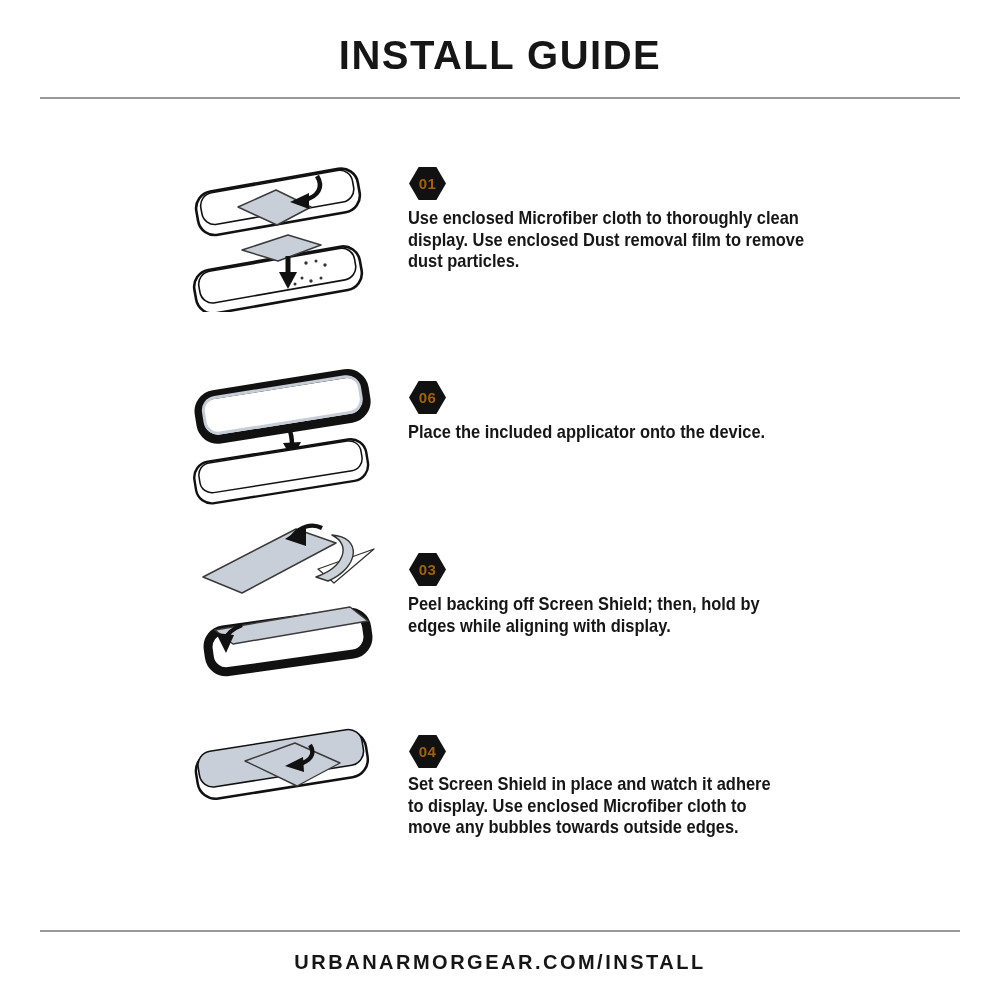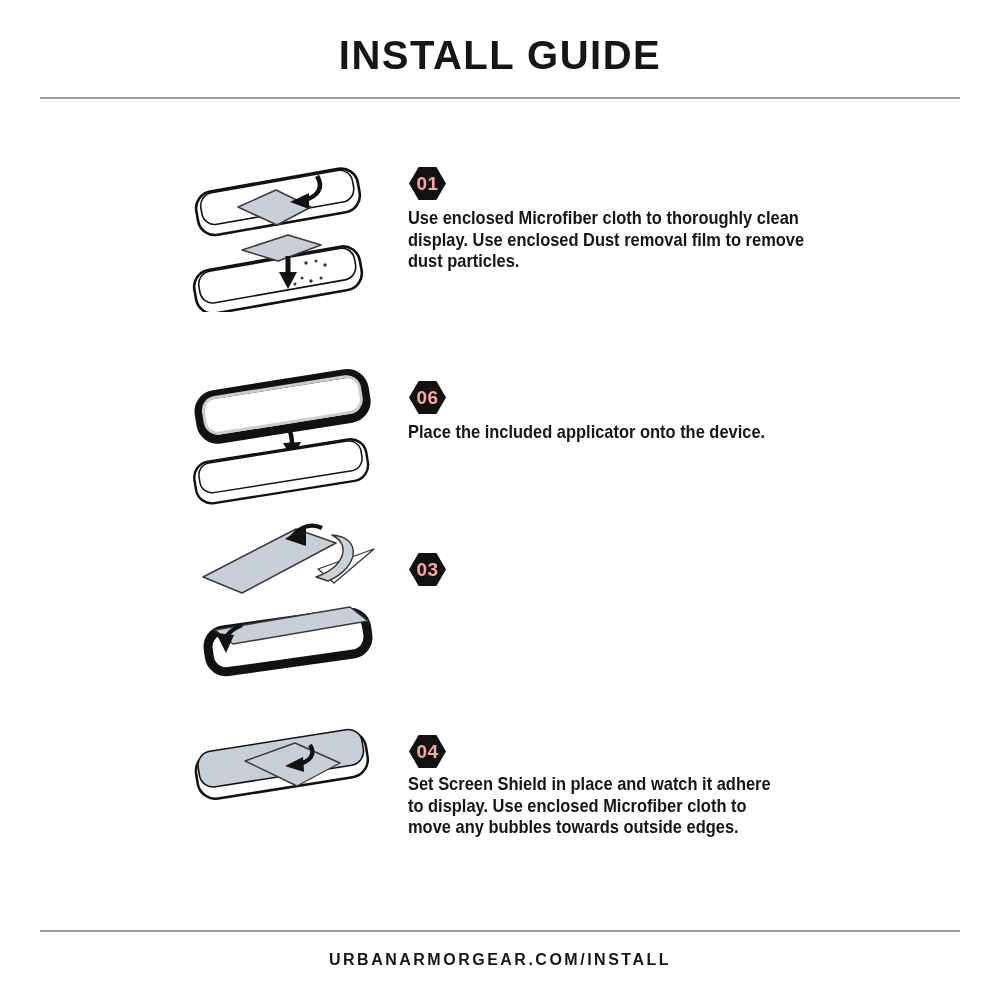--- a/index.html
+++ b/index.html
@@ -14,29 +14,29 @@
   .rule{position:absolute;left:40px;width:920px;height:2px;background:#9a9a9a;}
   .rule-top{top:97px;}
   .rule-bottom{top:930px;}
   .step{position:absolute;left:0;width:1000px;}
   .illus{position:absolute;}
   .badge{
     position:absolute;left:409px;width:37px;height:33px;background:#111111;
     clip-path:polygon(26% 0%,74% 0%,100% 50%,74% 100%,26% 100%,0% 50%);
     display:flex;align-items:center;justify-content:center;
   }
-  .badge span{color:#fca5a5;font-size:19px;font-weight:bold;letter-spacing:0.5px;}
+  .badge span{color:#a16207;font-size:15px;font-weight:bold;letter-spacing:0.5px;}
   .step-text{position:absolute;left:408px;}
   .step-text .line{
     font-size:19px;line-height:21.5px;font-weight:bold;color:#161616;
     white-space:nowrap;transform:scaleX(0.865);transform-origin:left top;margin:0;
   }
   .footer-url{
     position:absolute;top:951px;left:0;width:1000px;text-align:center;
-    font-size:16px;font-weight:bold;letter-spacing:2.5px;color:#161616;
+    font-size:20px;font-weight:bold;letter-spacing:2.5px;color:#161616;
   }
 </style>
 </head>
 <body>
 
 <div class="sheet">
 
   <h1 class="page-title">INSTALL GUIDE</h1>
   <div class="rule rule-top"></div>
 
@@ -117,20 +117,24 @@
       </g>
       <polygon points="37,113 172,90 190,104 55,127" fill="#c9cfd8" stroke="#3a3a3a" stroke-width="1.5" stroke-linejoin="round"></polygon>
       <g>
         <path d="M64,108 C54,112 48,118 46,124" fill="none" stroke="#111111" stroke-width="4.2"></path>
         <polygon points="56,118 38,116 48,136" fill="#111111"></polygon>
       </g>
     </svg>
     <div class="badge" style="top:36px;">
       <span>03</span>
     </div>
+    <div class="step-text" style="top:76px;">
+      <div class="line">Peel backing off Screen Shield; then, hold by</div>
+      <div class="line">edges while aligning with display.</div>
+    </div>
   </section>
 
   <section class="step" style="top:726px;height:115px;">
     <svg class="illus" style="left:184px;top:0;" width="205" height="80" viewBox="0 0 205 80">
       <g transform="rotate(-9 99 40)">
         <rect x="12" y="16" width="172" height="46" rx="18" fill="#ffffff" stroke="#111111" stroke-width="2.5"></rect>
         <rect x="15" y="14" width="166" height="36" rx="14" fill="#c9cfd8" stroke="#111111" stroke-width="1.6"></rect>
       </g>
       <polygon points="61,35 111,17 156,37 113,60" fill="#c9cfd8" stroke="#3a3a3a" stroke-width="1.4" stroke-linejoin="round"></polygon>
       <g>

